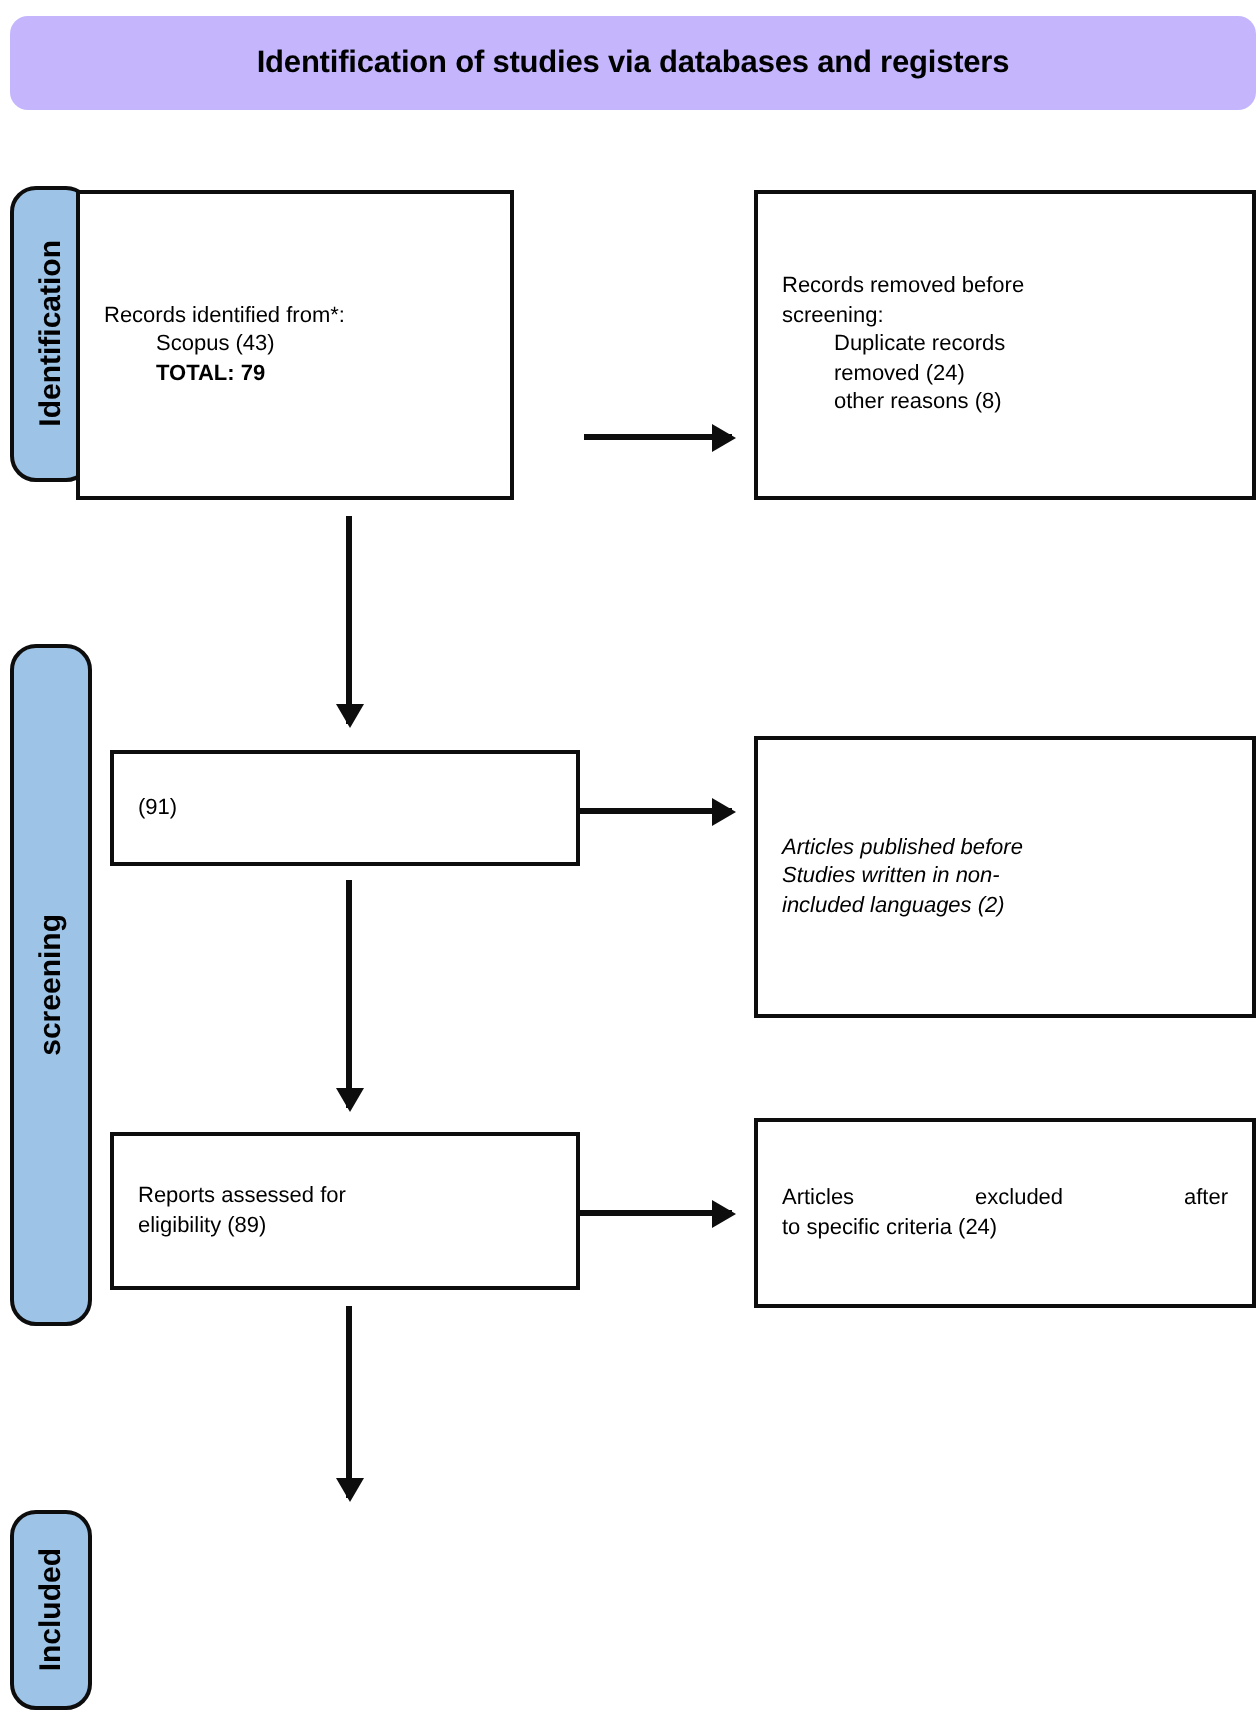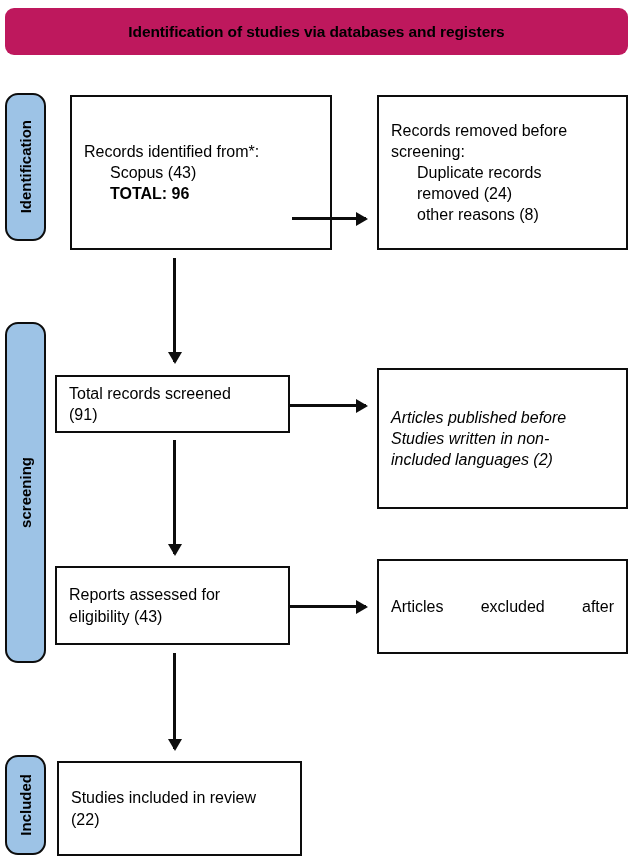--- a/index.html
+++ b/index.html
@@ -8,21 +8,21 @@
     background:#ffffff;
     font-family:"Liberation Sans", sans-serif;
     color:#000000;
     overflow:hidden;
   }
   .canvas{position:absolute;inset:0;}
 
   
   .banner{
     position:absolute;left:5px;top:8px;width:623px;height:47px;
-    background:#be185d;border-radius:9px;
+    background:#c4b5fd;border-radius:9px;
     display:flex;align-items:center;justify-content:center;
     box-sizing:border-box;
   }
   .banner-text{
     font-size:15.5px;font-weight:bold;letter-spacing:-0.1px;color:#000;
     text-align:center;line-height:1.1;
   }
 
   
   .pill{
@@ -42,31 +42,31 @@
   #pill-included{top:755px;height:100px;}
 
   
   .box{
     position:absolute;box-sizing:border-box;
     background:#ffffff;border:2px solid #0d0d0d;
     display:flex;align-items:center;
   }
   .box-inner{
     padding:0 12px;width:100%;box-sizing:border-box;
-    font-size:16px;line-height:1.32;color:#000;
+    font-size:11px;line-height:1.32;color:#000;
   }
   .ln{display:block;white-space:pre-wrap;}
   .ln.indent{padding-left:26px;}
   .ln.bold{font-weight:bold;}
   .justified{text-align:justify;}
   .justified .ln{text-align:justify;text-align-last:left;}
   .justified .ln.j{text-align-last:justify;}
 
   
-  #box-identified     {left:70px; top:95px;  width:262px; height:155px;justify-content:flex-end;}
+  #box-identified     {left:38px; top:95px;  width:219px; height:155px;justify-content:flex-end;}
   #box-removed        {left:377px;top:95px;  width:251px; height:155px;}
   #box-screened       {left:55px; top:375px; width:235px; height:58px;}
   #box-excluded-pre   {left:377px;top:368px; width:251px; height:141px;font-style:italic;}
   #box-eligibility    {left:55px; top:566px; width:235px; height:79px;align-items:center;}
   #box-excluded-detail{left:377px;top:559px; width:251px; height:95px;}
   #box-included       {left:57px; top:761px; width:245px; height:95px;}
 
   
   .h-arrow{position:absolute;height:3px;background:#0d0d0d;}
   .h-arrow::after{
@@ -111,68 +111,62 @@
   </div>
 
   <div class="pill" id="pill-included">
     <span class="pill-text">Included</span>
   </div>
 
   <div class="box" id="box-identified">
     <div class="box-inner">
       <span class="ln">Records identified from*:</span>
       <span class="ln indent">Scopus (43)</span>
-      <span class="ln indent bold">TOTAL: 96</span>
+      <span class="ln indent bold">TOTAL: 79</span>
     </div>
   </div>
 
   <div class="box" id="box-removed">
     <div class="box-inner">
       <span class="ln">Records removed before</span>
       <span class="ln">screening:</span>
       <span class="ln indent">Duplicate records</span>
       <span class="ln indent">removed (24)</span>
       <span class="ln indent">other reasons (8)</span>
     </div>
   </div>
 
   <div class="box" id="box-screened">
     <div class="box-inner">
-      <span class="ln">Total records screened</span>
       <span class="ln">(91)</span>
     </div>
   </div>
 
   <div class="box" id="box-excluded-pre">
     <div class="box-inner">
       <span class="ln">Articles published before</span>
       <span class="ln">Studies written in non-</span>
       <span class="ln">included languages (2)</span>
     </div>
   </div>
 
   <div class="box" id="box-eligibility">
     <div class="box-inner">
       <span class="ln">Reports assessed for</span>
-      <span class="ln">eligibility (43)</span>
+      <span class="ln">eligibility (89)</span>
     </div>
   </div>
 
   <div class="box" id="box-excluded-detail">
     <div class="box-inner justified">
       <span class="ln j">Articles excluded after</span>
+      <span class="ln">to specific criteria (24)</span>
     </div>
   </div>
 
-  <div class="box" id="box-included">
-    <div class="box-inner">
-      <span class="ln">Studies included in review</span>
-      <span class="ln">(22)</span>
-    </div>
-  </div>
 
   <div class="h-arrow" id="arrow-h-1"></div>
   <div class="h-arrow" id="arrow-h-2"></div>
   <div class="h-arrow" id="arrow-h-3"></div>
 
   <div class="v-arrow" id="arrow-v-1"></div>
   <div class="v-arrow" id="arrow-v-2"></div>
   <div class="v-arrow" id="arrow-v-3"></div>
 
 </div>

